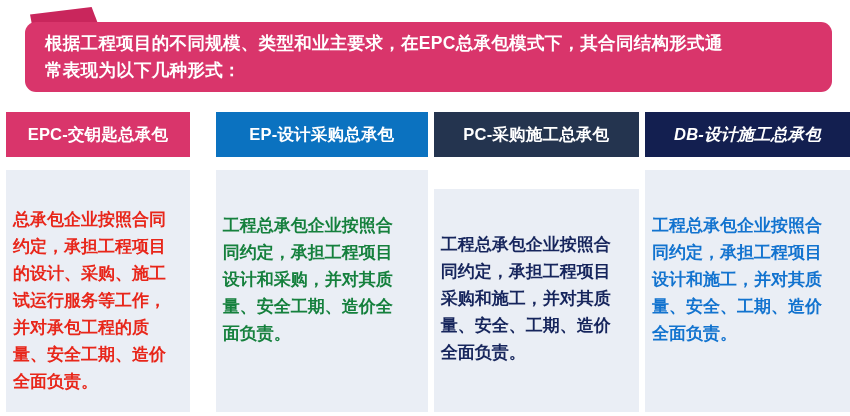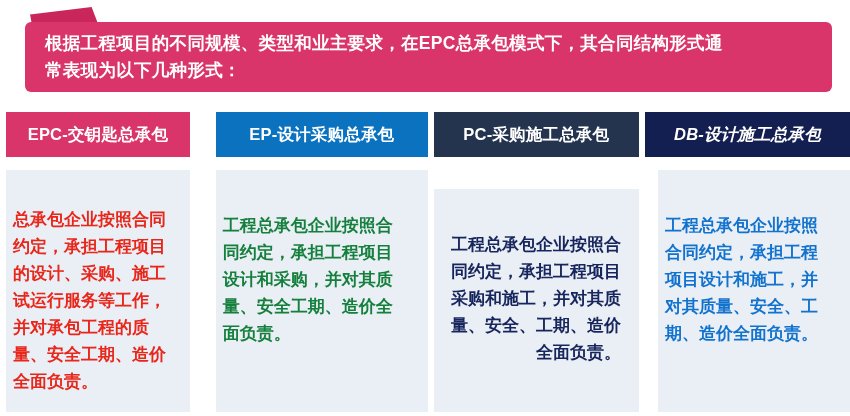--- a/index.html
+++ b/index.html
@@ -32,21 +32,21 @@
     background: #c9265c;
     clip-path: polygon(4% 100%, 0% 34%, 88% 0%, 100% 100%);
   }
   #banner-box {
     position: absolute;
     left: 25px;
     top: 22px;
     width: 807px;
     height: 70px;
     background: #d9356b;
-    border-radius: 6px;
+    border-radius: 11px;
     box-sizing: border-box;
     padding: 8px 20px 8px 20px;
   }
   .banner-line {
     color: #ffffff;
     font-size: 17.5px;
     font-weight: bold;
     line-height: 27px;
     letter-spacing: 0.3px;
     white-space: nowrap;
@@ -106,34 +106,34 @@
     font-size: 17px;
     font-weight: bold;
     line-height: 27px;
     letter-spacing: 0px;
     word-break: break-all;
   }
 
   
   #col-1 { width: 190px; justify-content: flex-end; }
   #col-2 { width: 219px; margin-left: 20px; }
-  #col-3 { width: 212px; text-align: right; }
+  #col-3 { width: 212px; }
   #col-4 { width: 212px; }
 
   
   #col-1 .col-header { background: #d9356b; }
   #col-2 .col-header { background: #0b72c0; }
   #col-3 .col-header { background: #24344f; }
   #col-4 .col-header { background: #131f50; font-style: italic; }
 
   
   #col-1 .col-body { background: #eaeef5; }
   #col-2 .col-body { background: #eaeef5; }
   #col-3 .col-body { background: #eaeef5; margin-top: 19px; }
-  #col-4 .col-body { background: #eaeef5; margin-left: 13px; }
+  #col-4 .col-body { background: #eaeef5; }
 
   
   #col-1 .body-text { color: #e8261a; }
   #col-2 .body-text { color: #15803d; }
   #col-3 .body-text { color: #16255c; }
   #col-4 .body-text { color: #1273cf; }
 </style>
 </head>
 <body>
 

